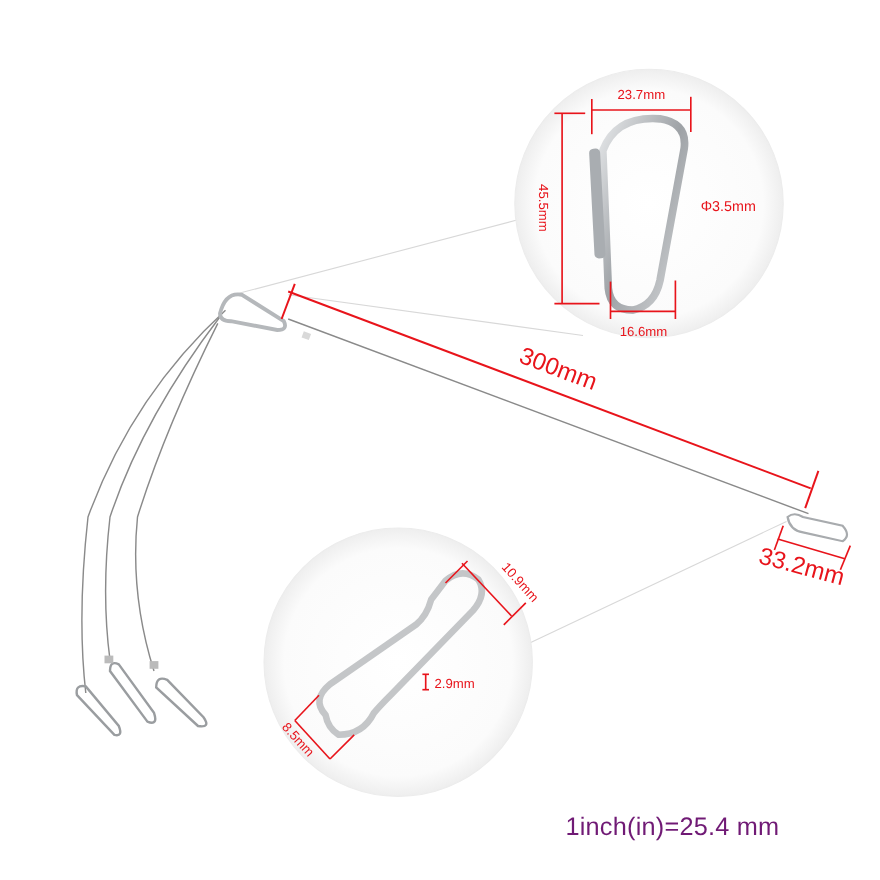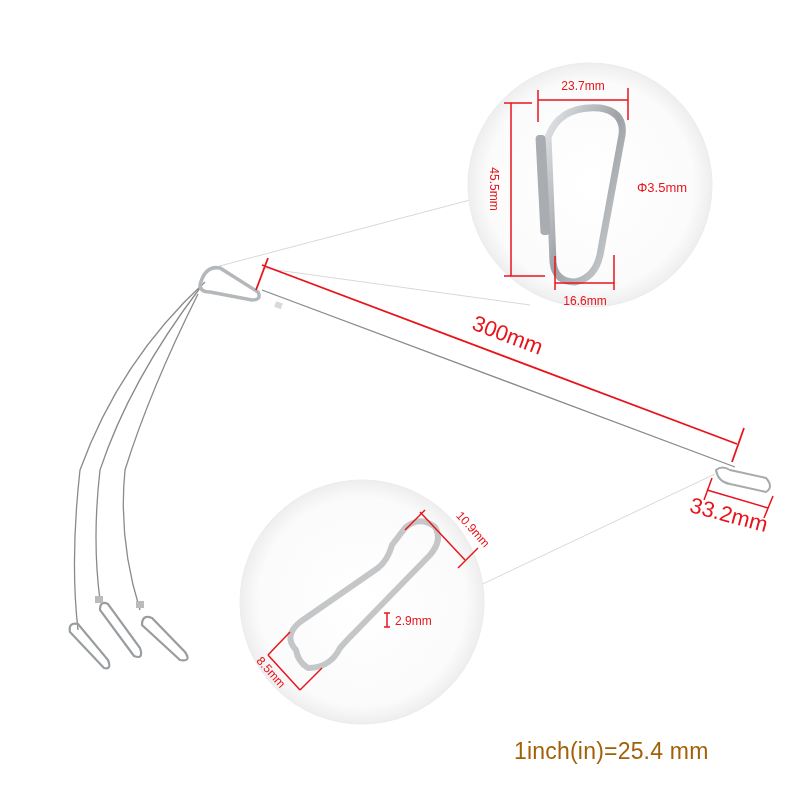--- a/index.html
+++ b/index.html
@@ -1,21 +1,21 @@
 <!DOCTYPE html>
 <html><head>
   <meta charset="utf-8">
   <style>
     html, body { margin: 0; padding: 0; background: #ffffff; }
     body { width: 800px; height: 800px; position: relative; overflow: hidden;
            font-family: "Liberation Sans", sans-serif; }
     #canvas { position: absolute; left: 0; top: 0; width: 800px; height: 800px; }
     .dim { fill: #e8141b; font-family: "Liberation Sans", sans-serif; }
     .caption { position: absolute; left: 514px; top: 738px; font-size: 23px;
-               color: #a16207; font-family: "Liberation Sans", sans-serif; letter-spacing: 0.2px; }
+               color: #701a75; font-family: "Liberation Sans", sans-serif; letter-spacing: 0.2px; }
   </style>
 </head>
 <body>
 
 <svg id="canvas" viewBox="0 0 800 800" xmlns="http://www.w3.org/2000/svg">
   <defs>
     <radialGradient id="circGrad" cx="50%" cy="50%" r="50%">
       <stop offset="0%" stop-color="#ffffff"></stop>
       <stop offset="85%" stop-color="#fbfbfb"></stop>
       <stop offset="100%" stop-color="#eeeeee"></stop>

